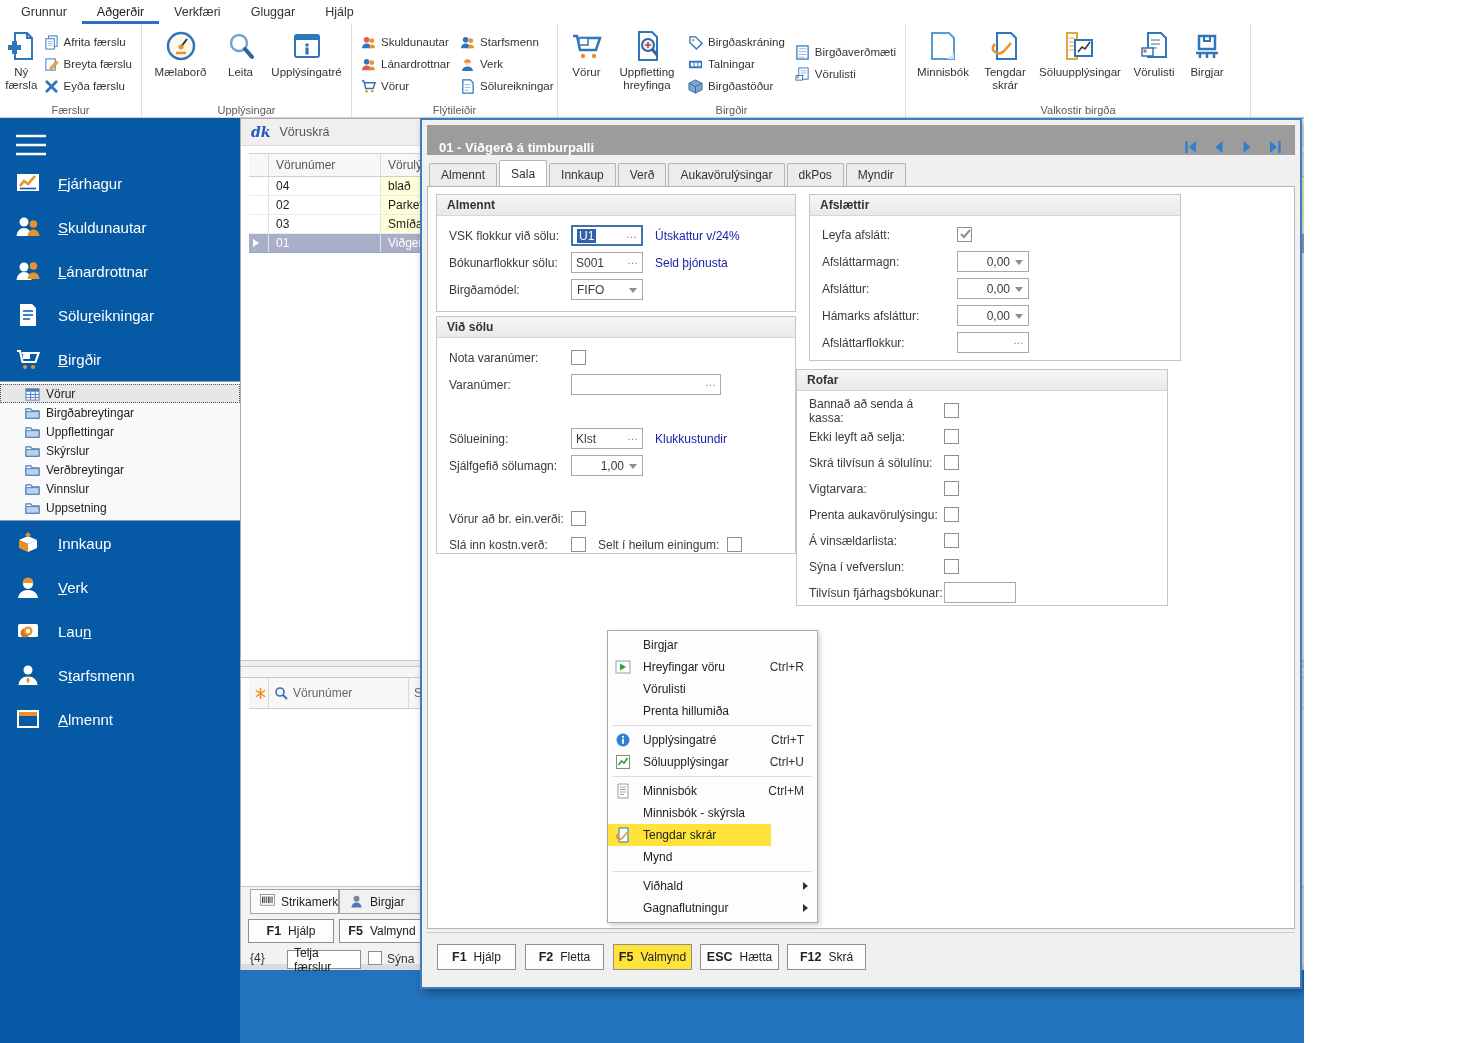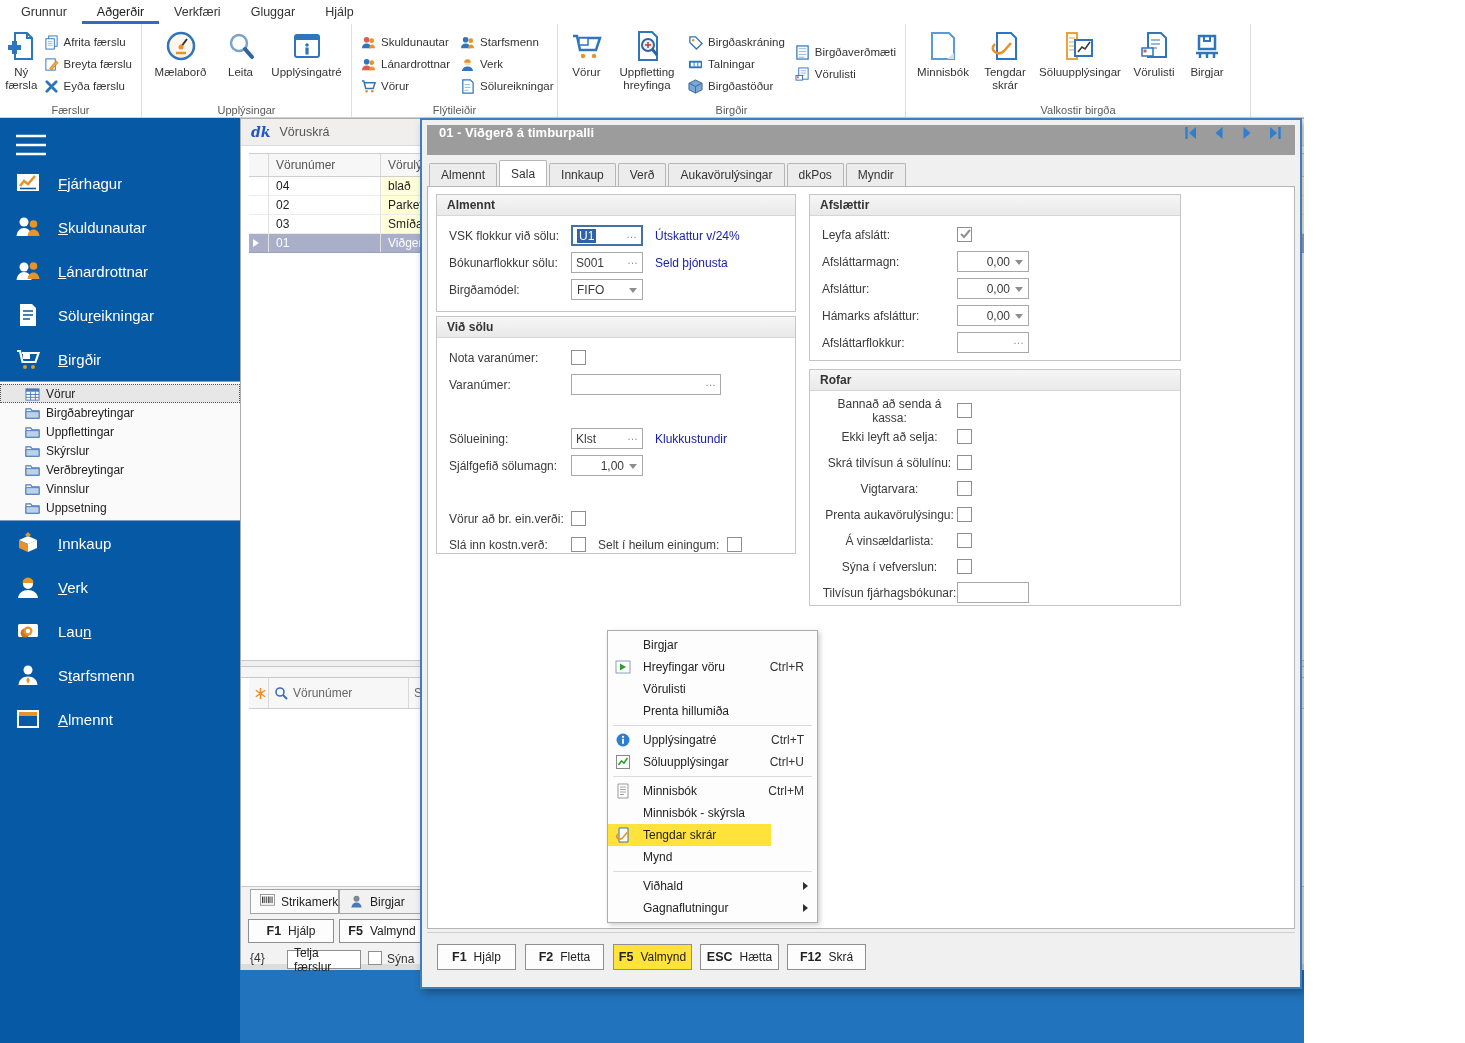--- a/index.html
+++ b/index.html
@@ -55,21 +55,21 @@
 .btm-area { position:absolute; left:0; right:0; top:767px; height:78px; background:#f2f2f2; border-top:1px solid #c9c9c9; }
 .btm-strip { position:absolute; left:0; right:0; top:845px; height:6px; background:#dcdcdc; }
 .tbtn { position:absolute; height:25px; border:1px solid #a3a3a3; background:#fbfbfb; display:flex; align-items:center; gap:6px; padding:0 9px; font-size:12px; color:#222; }
 .fkbtn { position:absolute; height:24px; width:86px; border:1px solid #8f8f8f; background:#fdfdfd; display:flex; align-items:center; justify-content:center; gap:7px; font-size:12px; }
 .fkbtn b { font-size:12.5px; }
 .count-box { position:absolute; height:19px; border:1px solid #8f8f8f; background:#fff; display:flex; align-items:center; padding:0 6px; font-size:12px; }
 .mini-cb { position:absolute; width:14px; height:14px; border:1px solid #8f8f8f; background:#fff; }
 
 
 .dialog { position:absolute; left:420px; top:118px; width:882px; height:871px; background:#f0f0f0; border:2px solid #3c7ec0; box-shadow:3px 4px 8px rgba(0,0,0,.3); }
-.dlg-title { position:absolute; left:5px; top:5px; right:5px; height:30px; background:#9c9c9c; display:flex; align-items:flex-start; padding:0 12px; }
+.dlg-title { position:absolute; left:5px; top:5px; right:5px; height:30px; background:#9c9c9c; display:flex; align-items:flex-end; padding:0 12px; }
 .dlg-title-text { color:#fff; font-weight:bold; font-size:13px; flex:1; }
 .dlg-nav { display:flex; gap:12px; }
 .dlg-nav .nav16 { width:16px; height:16px; }
 .dlg-tabs { position:absolute; left:5px; top:40px; right:5px; height:26px; display:flex; align-items:flex-end; padding-left:2px; }
 .tab { height:23px; padding:0 11px; display:flex; align-items:center; background:#ececec; border:1px solid #b5b5b5; border-bottom:none; margin-right:2px; font-size:12px; color:#333; border-radius:2px 2px 0 0; position:relative; }
 .tab.active { background:#fff; height:26px; z-index:2; }
 .dlg-content { position:absolute; left:5px; top:66px; right:5px; bottom:58px; background:#fff; border:1px solid #b5b5b5; }
 .groupbox { position:absolute; border:1px solid #c5c5c5; background:#fff; }
 .gb-title { height:21px; background:linear-gradient(#f6f6f6,#e9e9e9); border-bottom:1px solid #d6d6d6; font-weight:bold; font-size:12px; color:#333; display:flex; align-items:center; padding-left:10px; }
 .frow { position:absolute; left:12px; right:6px; height:21px; display:flex; align-items:center; font-size:12px; color:#3a3a3a; }
@@ -713,21 +713,21 @@
             </span>
         </div>
         <div class="frow" style="top:137px;">
           <span class="flabel w135">Afsláttarflokkur:</span>
           <span class="lookup">
               <span></span>
             </span>
         </div>
       </div>
 
-      <div class="groupbox" style="left:381px; top:182px; width:372px; height:237px;text-align:center;">
+      <div class="groupbox" style="left:368px; top:182px; width:372px; height:237px;">
         <div class="gb-title">Rofar</div>
         <div class="frow" style="top:30px;">
           <span class="flabel w135">Bannað að senda á kassa:</span>
           <span class="cb"></span>
         </div>
         <div class="frow" style="top:56px;">
           <span class="flabel w135">Ekki leyft að selja:</span>
           <span class="cb"></span>
         </div>
         <div class="frow" style="top:82px;">

